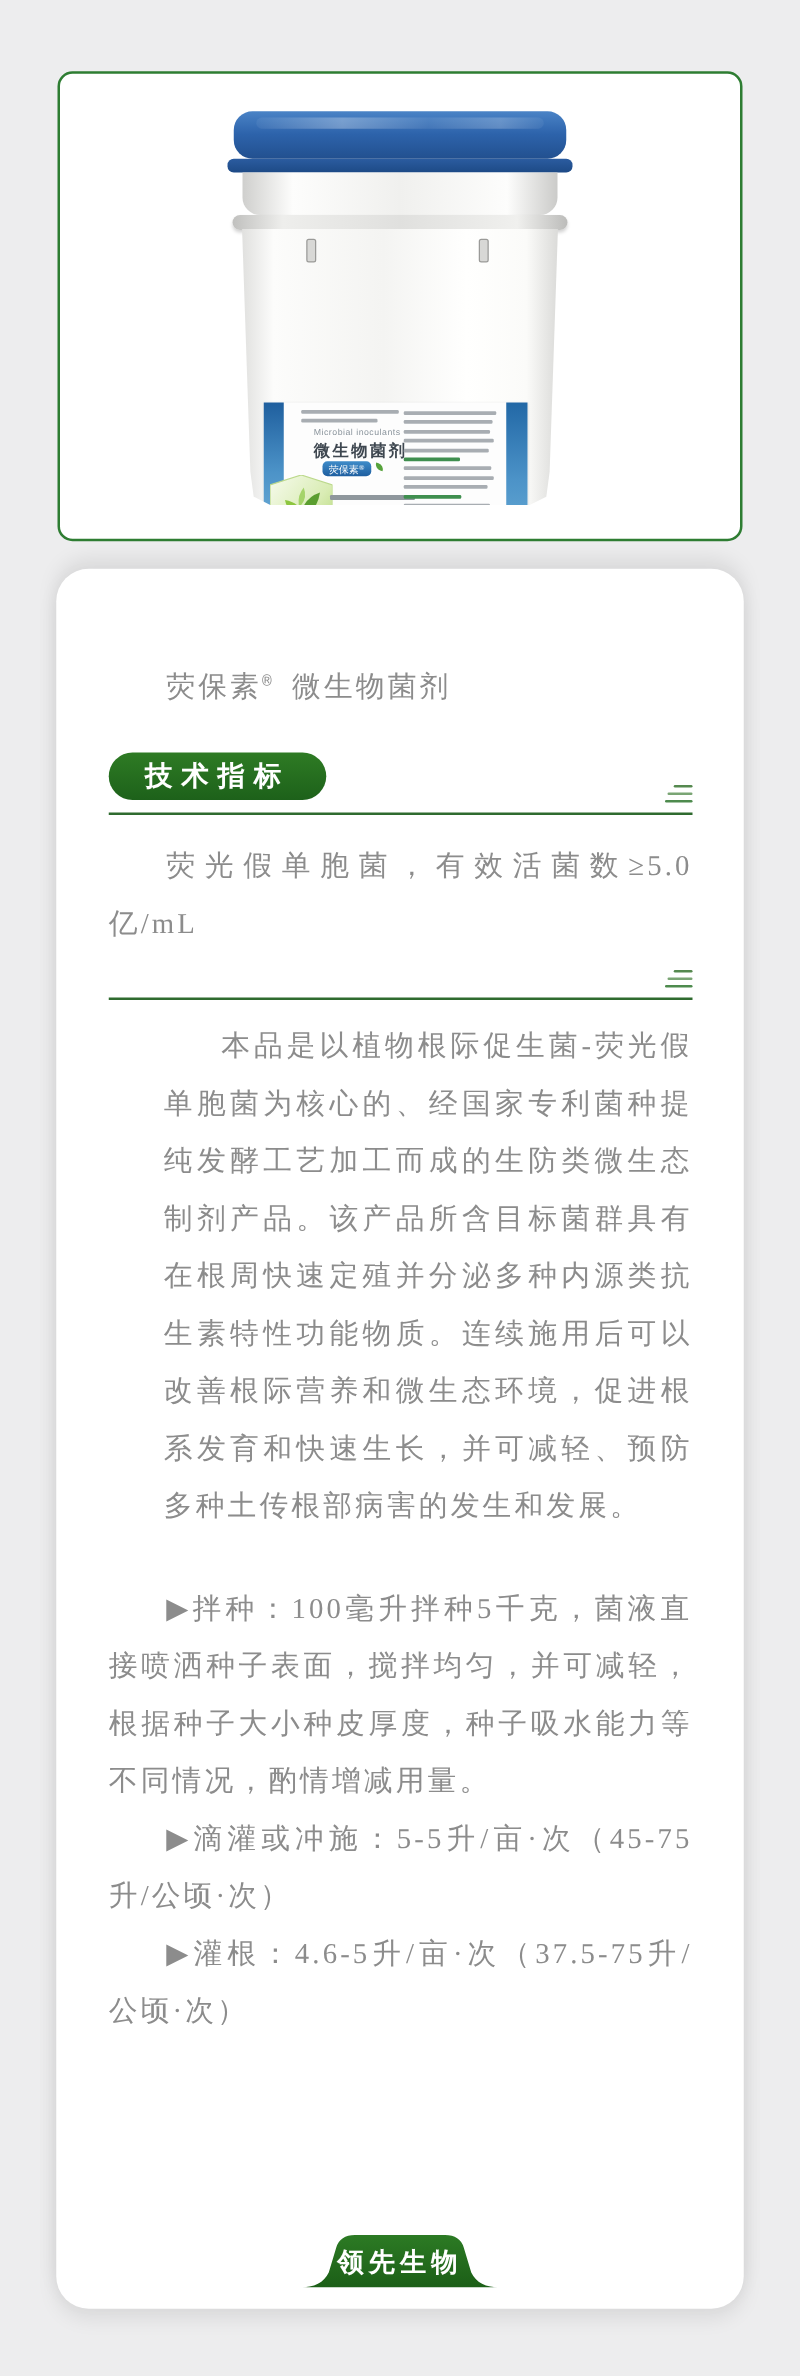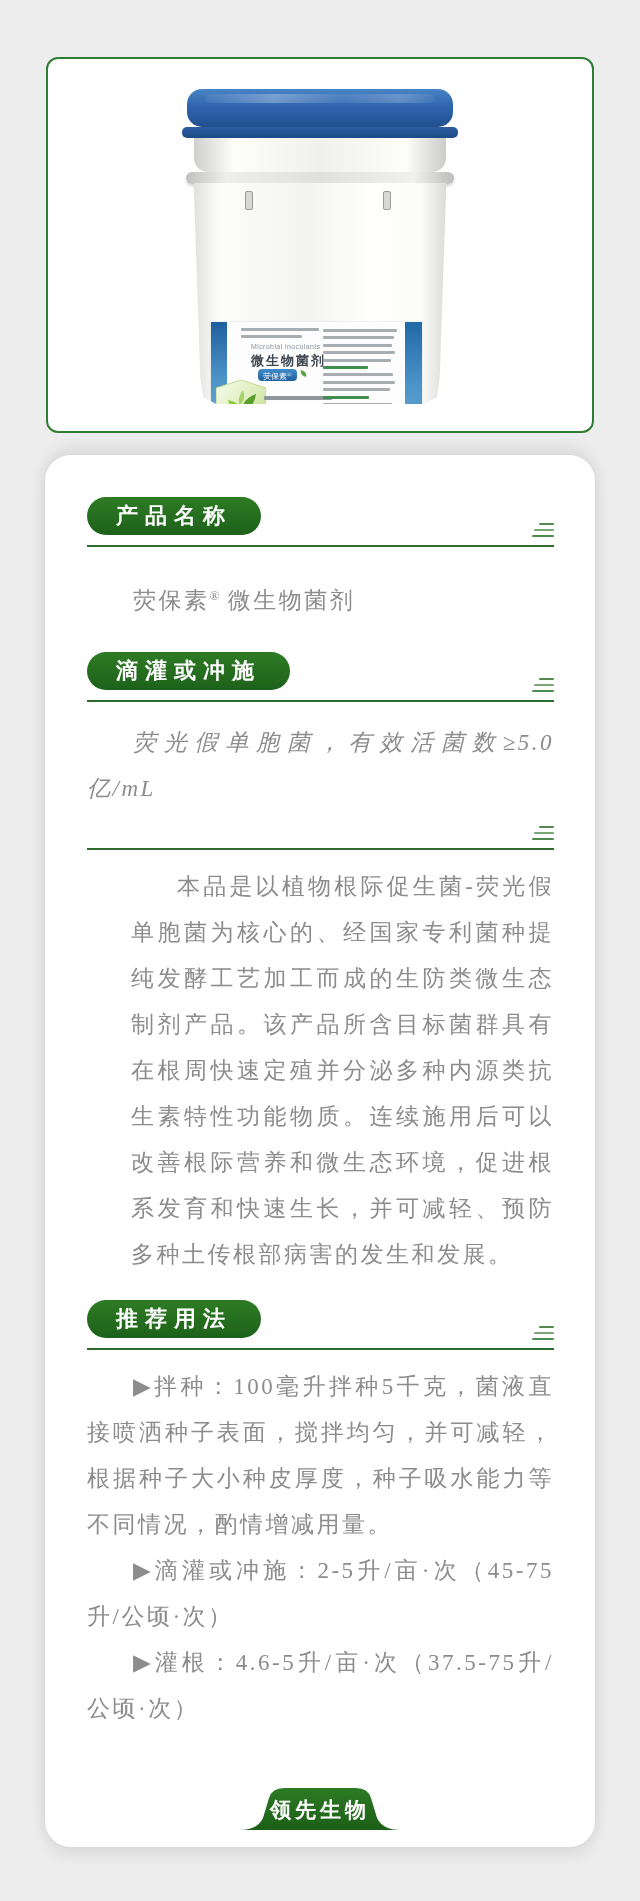--- a/index.html
+++ b/index.html
@@ -102,22 +102,22 @@
   .deco i{display:block;height:2px;margin-top:4px;margin-left:auto;border-radius:1px;}
   .deco .d1{width:15px;background:#55894f;}
   .deco .d2{width:20px;background:#7aa574;}
   .deco .d3{width:22px;background:#4e8b4e;}
 
   .txt{
     color:#8c8c8c;font-size:23px;line-height:46px;
     text-align:justify;letter-spacing:2.5px;text-indent:2em;margin:0;
   }
   .reg-sup{font-size:13px;vertical-align:8px;letter-spacing:0;}
-  .sp-name{margin-top:26px;}
-  .sp-spec{margin-top:18px;font-style:italic;}
+  .sp-name{margin-top:26px;font-family:Liberation Mono, monospace;}
+  .sp-spec{margin-top:18px;}
   .sp-desc{margin-top:14px;margin-left:44px;}
   .sp-usage{margin-top:14px;}
   .gap-a{height:28px;}
   .gap-b{height:26px;}
   .gap-c{height:22px;}
 
   
   .brand-tab{position:absolute;left:50%;bottom:17px;transform:translateX(-50%);width:162px;height:43px;}
   .brand-tab svg{position:absolute;left:0;top:0;}
   .brand-tab .tab-label{
@@ -202,34 +202,26 @@
         </div>
         <div class="qr"></div>
       </div>
     </div>
   </div>
 </div>
 
 <div class="info-card">
   <div class="inner">
 
+    <p class="txt sp-name"><span>荧保素</span><span class="reg-sup">®</span><span> 微生物菌剂</span></p>
+
+    <div class="gap-a"></div>
+
     <div class="sec-head">
-      <span class="badge">产品名称</span>
-      <span class="deco">
-          <i class="d1"></i>
-          <i class="d2"></i>
-          <i class="d3"></i>
-        </span>
-    </div>
-    <p class="txt sp-name"><span>荧保素</span><span class="reg-sup">®</span><span> 微生物菌剂</span></p>
-
-    <div class="gap-a"></div>
-
-    <div class="sec-head">
-      <span class="badge">滴灌或冲施</span>
+      <span class="badge">技术指标</span>
       <span class="deco">
           <i class="d1"></i>
           <i class="d2"></i>
           <i class="d3"></i>
         </span>
     </div>
     <p class="txt sp-spec">荧光假单胞菌，有效活菌数≥5.0亿/mL</p>
 
     <div class="gap-b"></div>
 
@@ -237,30 +229,22 @@
       <span class="deco">
           <i class="d1"></i>
           <i class="d2"></i>
           <i class="d3"></i>
         </span>
     </div>
     <p class="txt sp-desc">本品是以植物根际促生菌-荧光假单胞菌为核心的、经国家专利菌种提纯发酵工艺加工而成的生防类微生态制剂产品。该产品所含目标菌群具有在根周快速定殖并分泌多种内源类抗生素特性功能物质。连续施用后可以改善根际营养和微生态环境，促进根系发育和快速生长，并可减轻、预防多种土传根部病害的发生和发展。</p>
 
     <div class="gap-c"></div>
 
-    <div class="sec-head">
-      <span class="badge">推荐用法</span>
-      <span class="deco">
-          <i class="d1"></i>
-          <i class="d2"></i>
-          <i class="d3"></i>
-        </span>
-    </div>
     <p class="txt sp-usage">▶拌种：100毫升拌种5千克，菌液直接喷洒种子表面，搅拌均匀，并可减轻，根据种子大小种皮厚度，种子吸水能力等不同情况，酌情增减用量。</p>
-    <p class="txt">▶滴灌或冲施：2-5升/亩·次（45-75升/公顷·次）</p>
+    <p class="txt">▶滴灌或冲施：5-5升/亩·次（45-75升/公顷·次）</p>
     <p class="txt">▶灌根：4.6-5升/亩·次（37.5-75升/公顷·次）</p>
   </div>
 
   <div class="brand-tab">
     <svg width="162" height="43" viewBox="0 0 162 43">
       <defs>
         <linearGradient id="tabg" x1="0" y1="0" x2="0" y2="1">
           <stop offset="0" stop-color="#2c7a24"></stop>
           <stop offset="1" stop-color="#1c5f17"></stop>
         </linearGradient>

